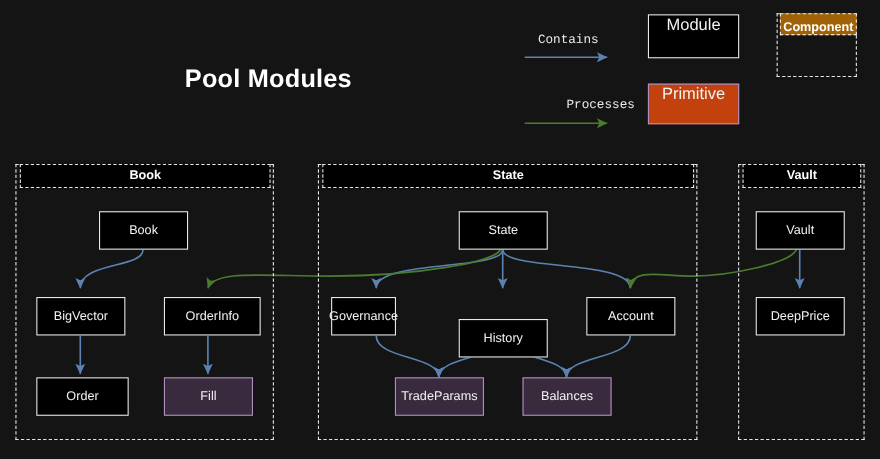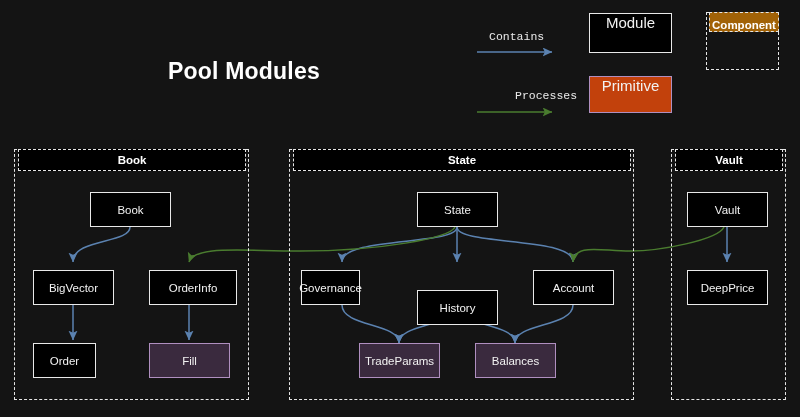--- a/index.html
+++ b/index.html
@@ -167,21 +167,21 @@
 
   <div class="node" style="left:90px;top:192px;width:81px;height:35px;">
     <span>Book</span>
   </div>
   <div class="node" style="left:33px;top:270px;width:81px;height:35px;">
     <span>BigVector</span>
   </div>
   <div class="node" style="left:149px;top:270px;width:88px;height:35px;">
     <span>OrderInfo</span>
   </div>
-  <div class="node" style="left:33px;top:343px;width:63px;height:35px;">
+  <div class="node" style="left:33px;top:343px;width:84px;height:35px;">
     <span>Order</span>
   </div>
   <div class="node primitive" style="left:149px;top:343px;width:81px;height:35px;">
     <span>Fill</span>
   </div>
 
   <div class="node" style="left:417px;top:192px;width:81px;height:35px;">
     <span>State</span>
   </div>
   <div class="node" style="left:301px;top:270px;width:59px;height:35px;">

